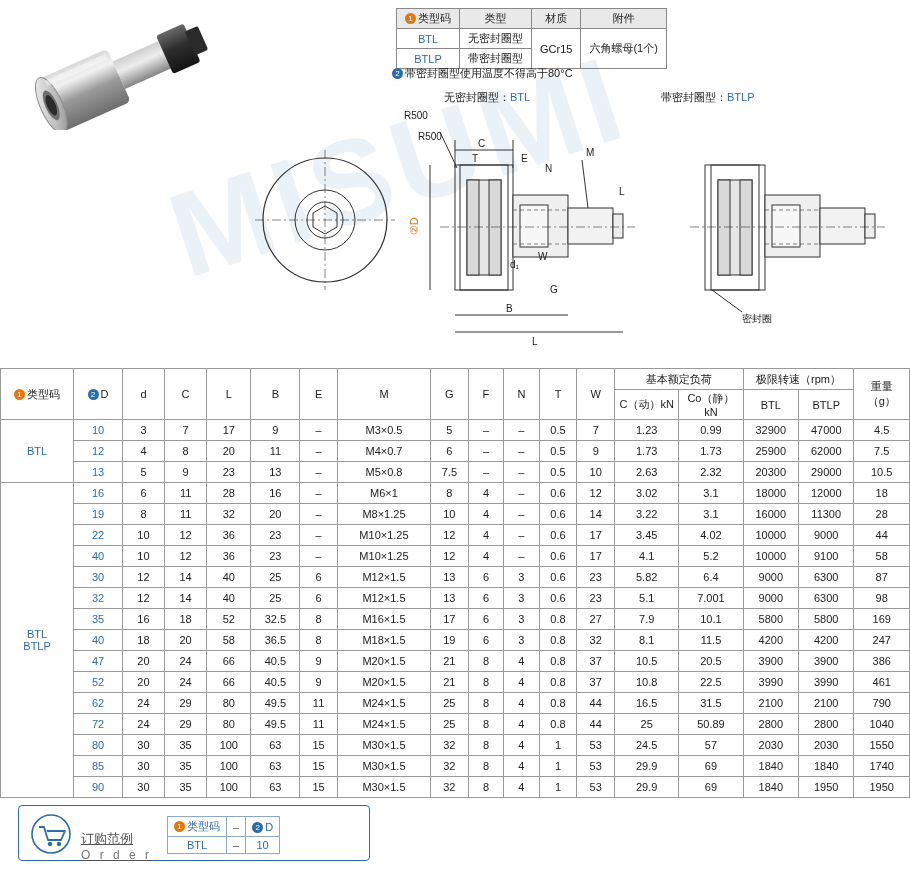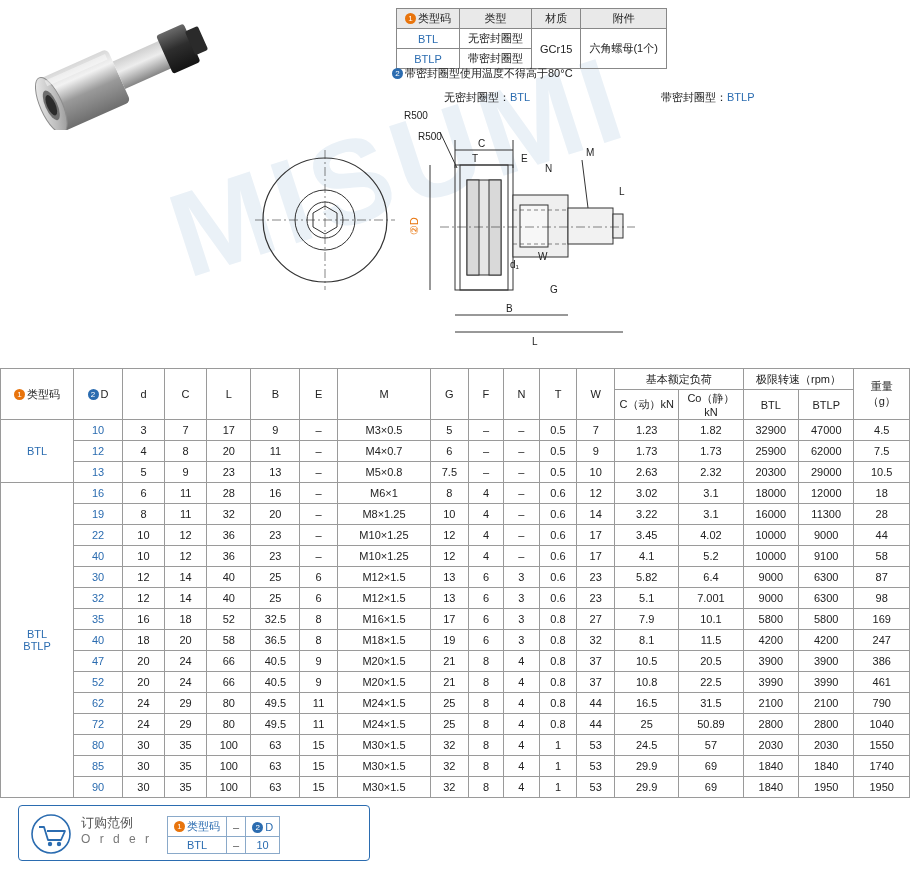--- a/index.html
+++ b/index.html
@@ -60,21 +60,21 @@
   #spec-table thead th { background:#fff; font-size:11px; }
   #spec-table td.code-cell { color:#2b6cb0; }
   #spec-table td.d-cell { color:#2b6cb0; }
 
   
   #order-box {
     position:absolute; left:18px; top:805px; width:352px; height:56px;
     border:1px solid #2b6cb0; border-radius:4px;
   }
   #order-box .cart { position:absolute; left:10px; top:8px; }
-  #order-box .ord-text { position:absolute; left:62px; top:8px; font-size:13px; color:#555; }
+  #order-box .ord-text { position:absolute; left:62px; top:24px; font-size:13px; color:#555;text-decoration:underline; }
   #order-box .ord-text .sub { font-size:12px; letter-spacing:3px; color:#777; }
   #order-table { position:absolute; left:148px; top:10px; border-collapse:collapse; font-size:11px; }
   #order-table td { border:1px solid #8aa9c9; padding:2px 6px; text-align:center; color:#2b6cb0; }
   #order-table td.dash { color:#555; }
 </style>
 </head>
 <body>
 
 <div id="top-section">
 
@@ -214,20 +214,41 @@
         <text x="128" y="150">W</text>
         <text x="140" y="183">G</text>
         <text x="96" y="202">B</text>
         <text x="122" y="235">L</text>
       </g>
       <text x="5" y="122" font-size="11" fill="#e8740c" transform="rotate(-90 8 122)">②D</text>
     </svg>
   </div>
   <div style="position:absolute;left:404px;top:110px;font-size:10px;"><span>R500</span></div>
 
+  <div style="position:absolute;left:680px;top:140px;">
+    <svg width="210" height="190" viewBox="0 0 210 190">
+      <g stroke="#333" fill="none" stroke-width="1">
+        <rect x="25" y="25" width="60" height="125"></rect>
+        <rect x="31" y="25" width="48" height="125"></rect>
+        <rect x="38" y="40" width="34" height="95" fill="#e6e6e6"></rect>
+        <rect x="38" y="40" width="12" height="95" fill="#d9d9d9"></rect>
+        <rect x="60" y="40" width="12" height="95" fill="#d9d9d9"></rect>
+        <rect x="85" y="55" width="55" height="62" fill="#efefef"></rect>
+        <rect x="92" y="65" width="28" height="42" fill="#f7f7f7"></rect>
+        <rect x="140" y="68" width="45" height="36" fill="#f2f2f2"></rect>
+        <rect x="185" y="74" width="10" height="24" fill="#ededed"></rect>
+        <line x1="10" y1="87" x2="205" y2="87" stroke-dasharray="9,3,2,3" stroke-width="0.6"></line>
+        <line x1="85" y1="70" x2="140" y2="70" stroke-dasharray="4,3" stroke-width="0.6"></line>
+        <line x1="85" y1="104" x2="140" y2="104" stroke-dasharray="4,3" stroke-width="0.6"></line>
+
+        <line x1="32" y1="150" x2="62" y2="172"></line>
+      </g>
+      <text x="62" y="182" font-size="10" fill="#222" font-family="Liberation Sans, sans-serif">密封圈</text>
+    </svg>
+  </div>
 
 </div>
 
 <table id="spec-table">
   <thead>
     <tr>
       <th rowspan="2" style="width:66px">
         <span class="circ-num">1</span>类型码</th>
       <th rowspan="2" style="width:44px">
         <span class="circ-num blue-b">2</span>D</th>
@@ -267,21 +288,21 @@
         <td>17</td>
         <td>9</td>
         <td>–</td>
         <td>M3×0.5</td>
         <td>5</td>
         <td>–</td>
         <td>–</td>
         <td>0.5</td>
         <td>7</td>
         <td>1.23</td>
-        <td>1.82</td>
+        <td>0.99</td>
         <td>32900</td>
         <td>47000</td>
         <td>4.5</td>
       </tr>
       <tr>
         <td class="d-cell">12</td>
         <td>4</td>
         <td>8</td>
         <td>20</td>
         <td>11</td>

